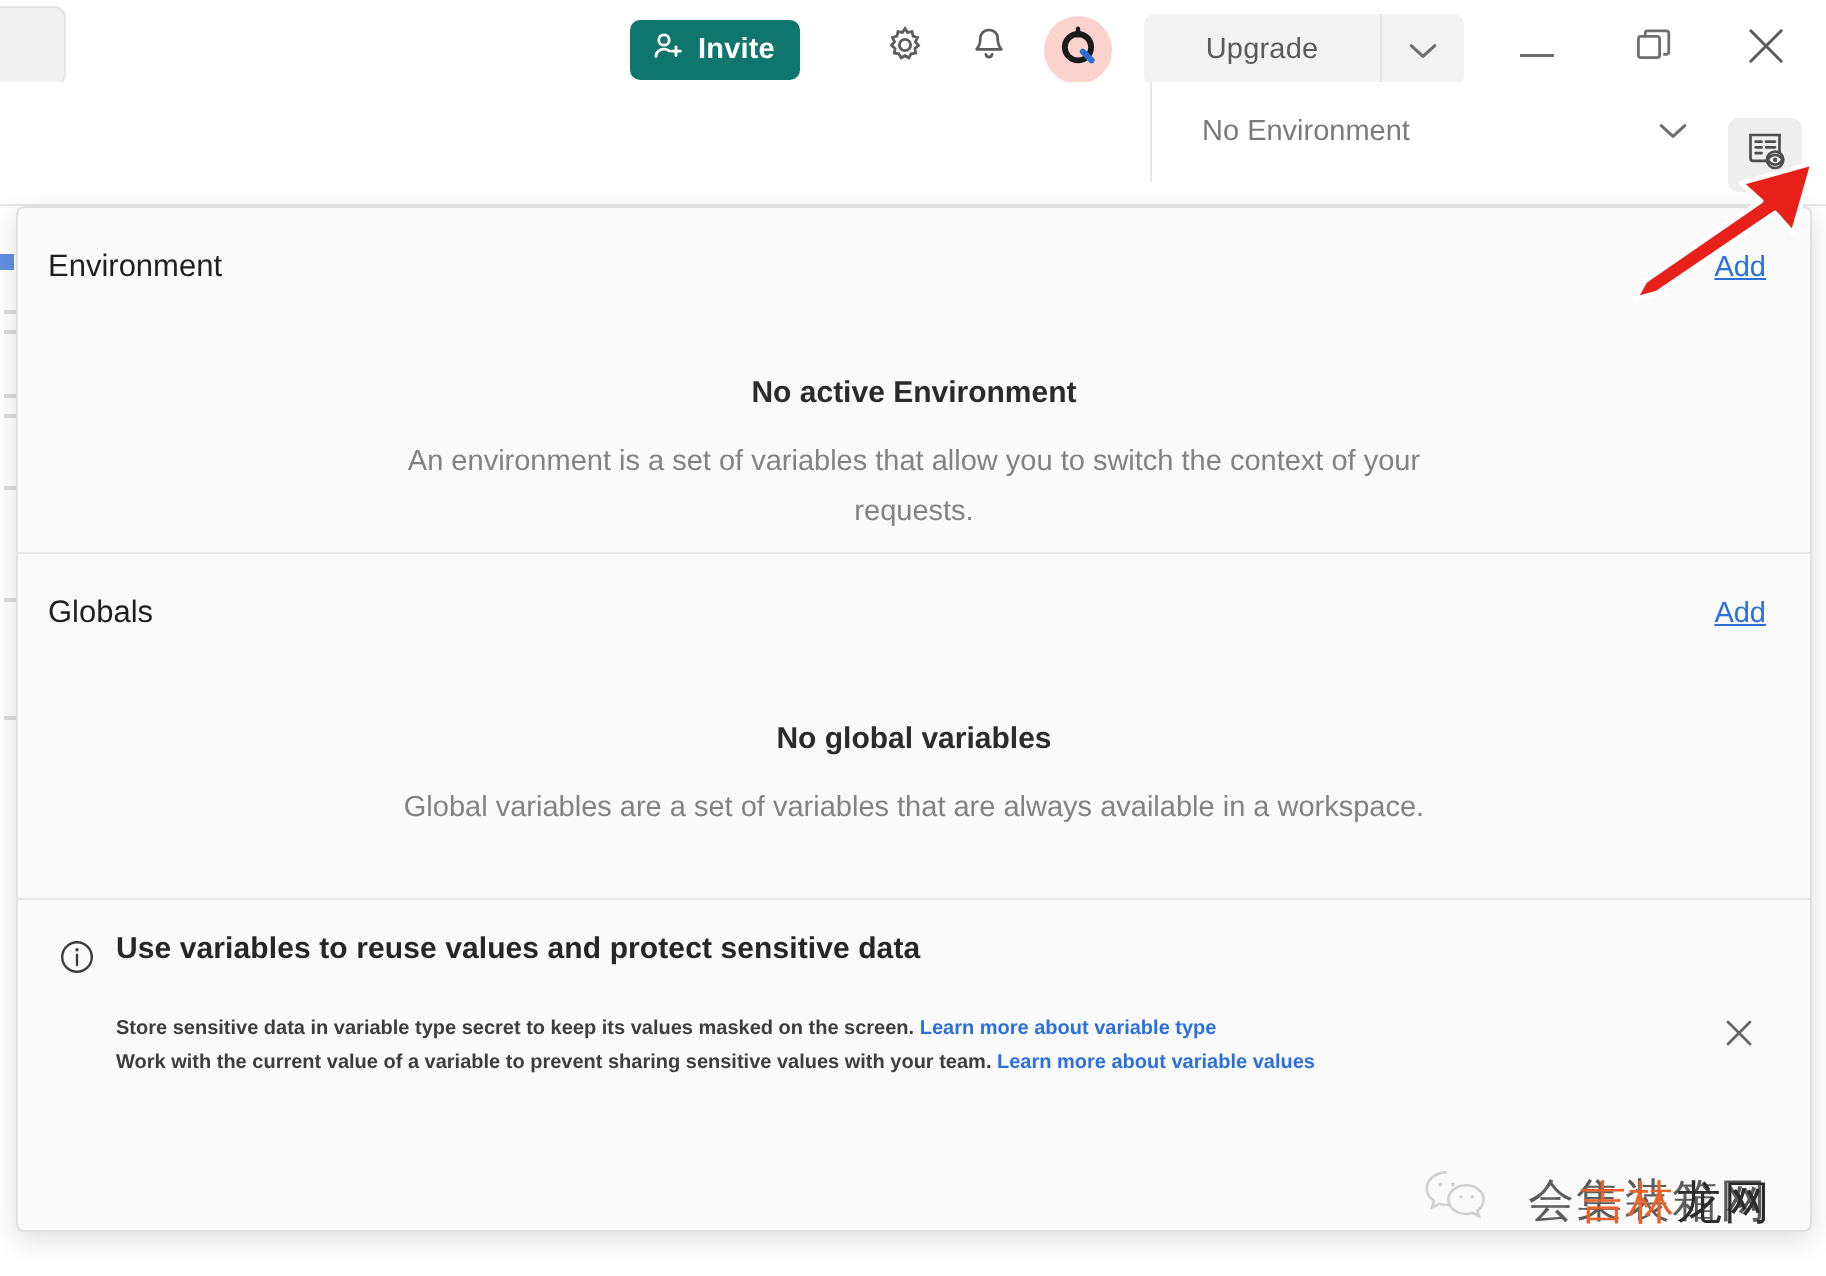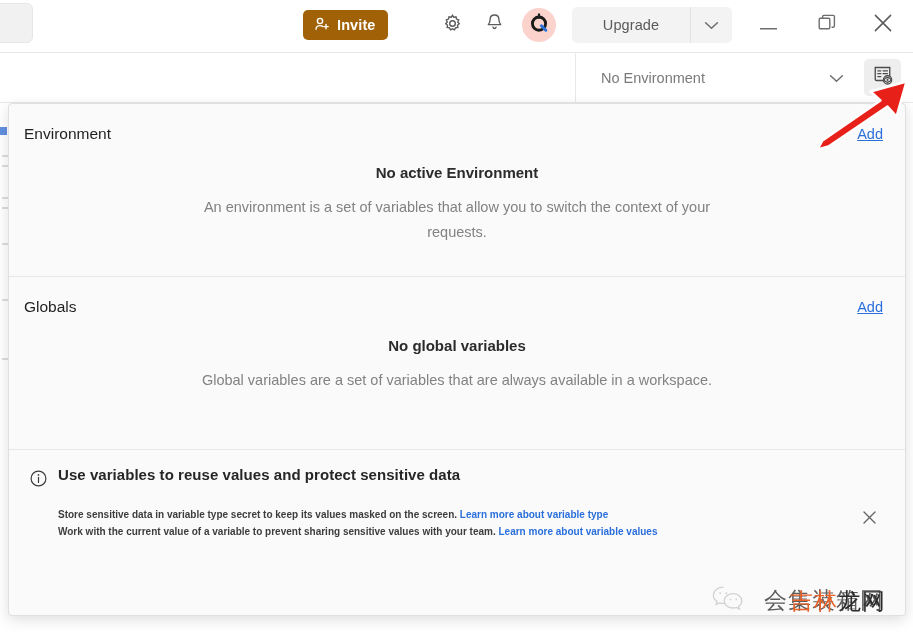--- a/index.html
+++ b/index.html
@@ -34,24 +34,24 @@
     position: absolute;
     left: -22px; top: 3px;
     width: 55px; height: 40px;
     background: #f1f1f1;
     border: 1px solid #e6e6e6;
     border-radius: 6px;
   }
 
   .invite-btn {
     position: absolute;
-    left: 303px; top: 10px;
+    left: 315px; top: 10px;
     height: 30px;
     padding: 0 13px 0 11px;
-    background: #a16207;
+    background: #0f766e;
     border-radius: 5px;
     color: #fff;
     font-size: 14.5px;
     font-weight: bold;
     display: flex;
     align-items: center;
     gap: 7px;
     cursor: pointer;
     letter-spacing: .1px;
   }
@@ -126,21 +126,21 @@
   .topbar-divider {
     position: absolute;
     left: 0; top: 52px;
     width: 913px; height: 1px;
     background: #e8e8e8;
   }
 
   
   .envbar {
     position: absolute;
-    left: 0; top: 53px;
+    left: 0; top: 41px;
     width: 913px; height: 50px;
     background: #ffffff;
   }
 
   .env-select {
     position: absolute;
     left: 575px; top: 0px;
     width: 285px; height: 50px;
     border-left: 1px solid #e8e8e8;
     display: flex;
@@ -223,20 +223,21 @@
   .section-add {
     font-size: 14.5px;
     color: #2a6fdb;
     cursor: pointer;
     text-decoration: underline;
   }
 
   .empty-block {
     text-align: center;
     padding: 0 170px;
+    margin-top: 24px;
   }
   .empty-title {
     font-size: 15px;
     color: #2b2b2b;
     font-weight: bold;
     margin-bottom: 14px;
   }
   .empty-desc {
     font-size: 14.5px;
     color: #828282;

